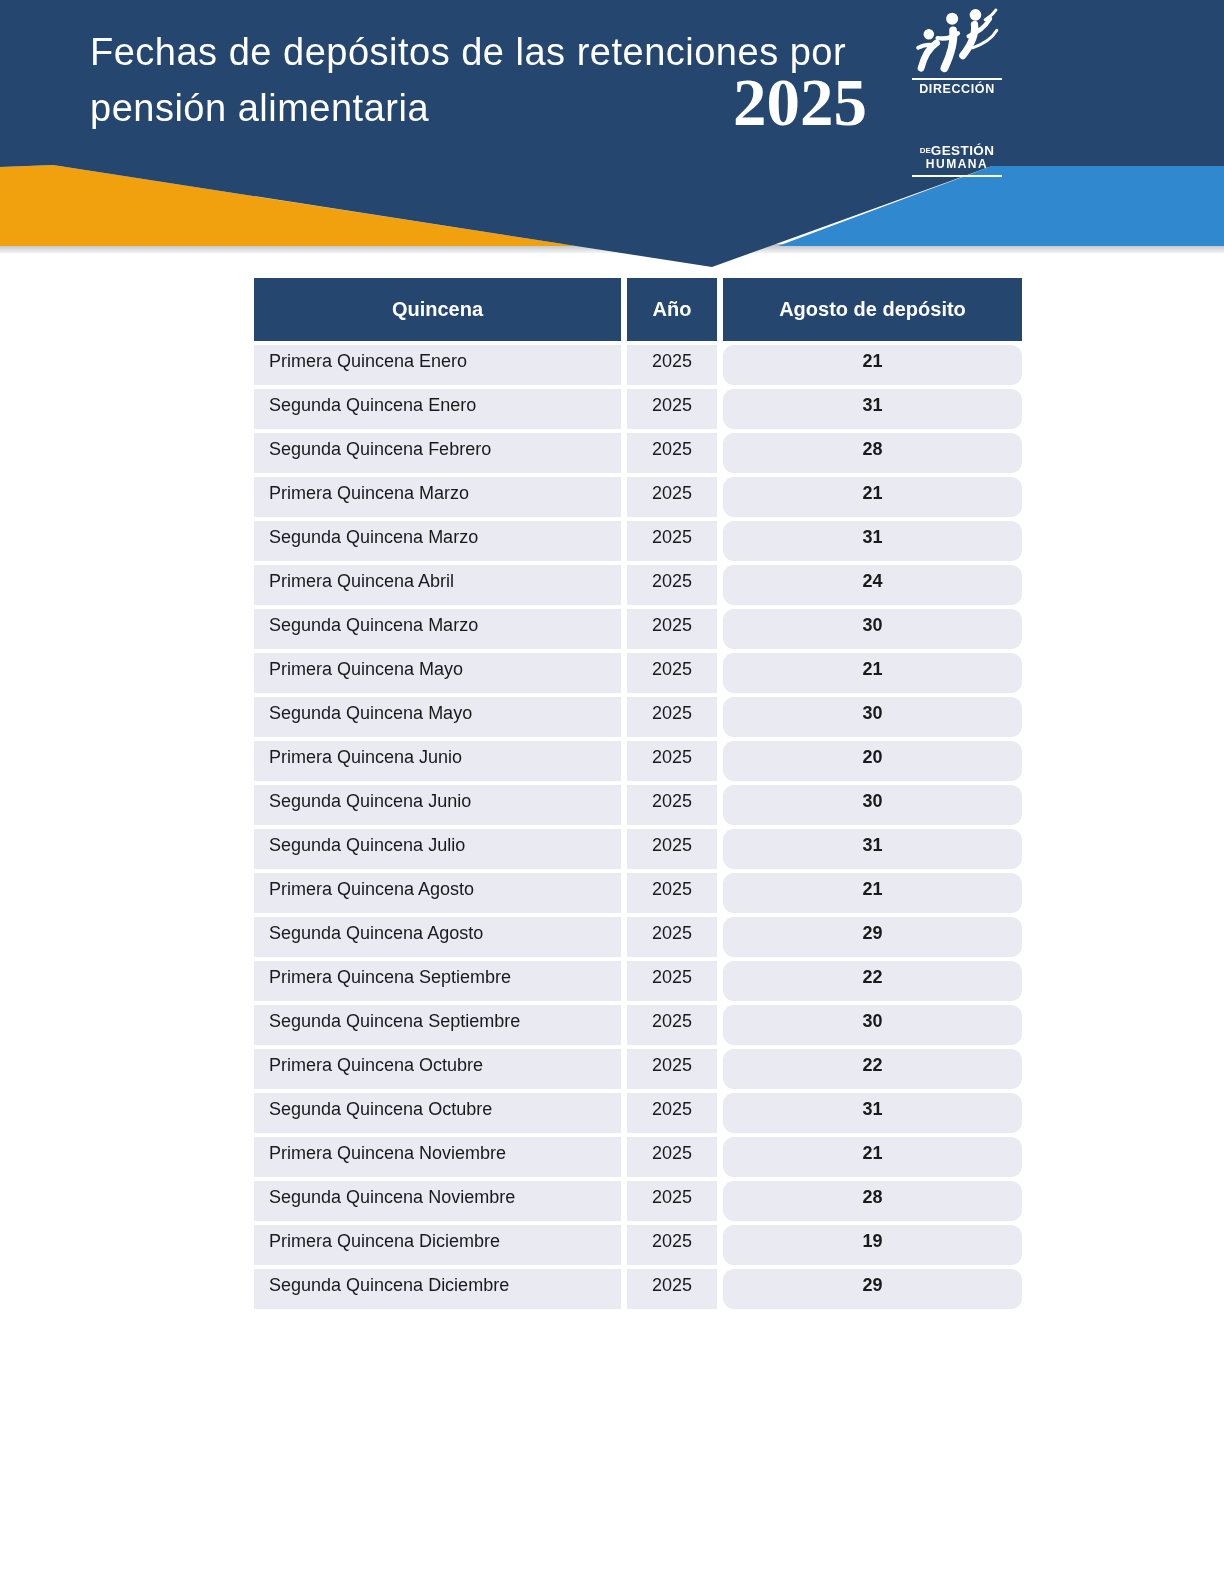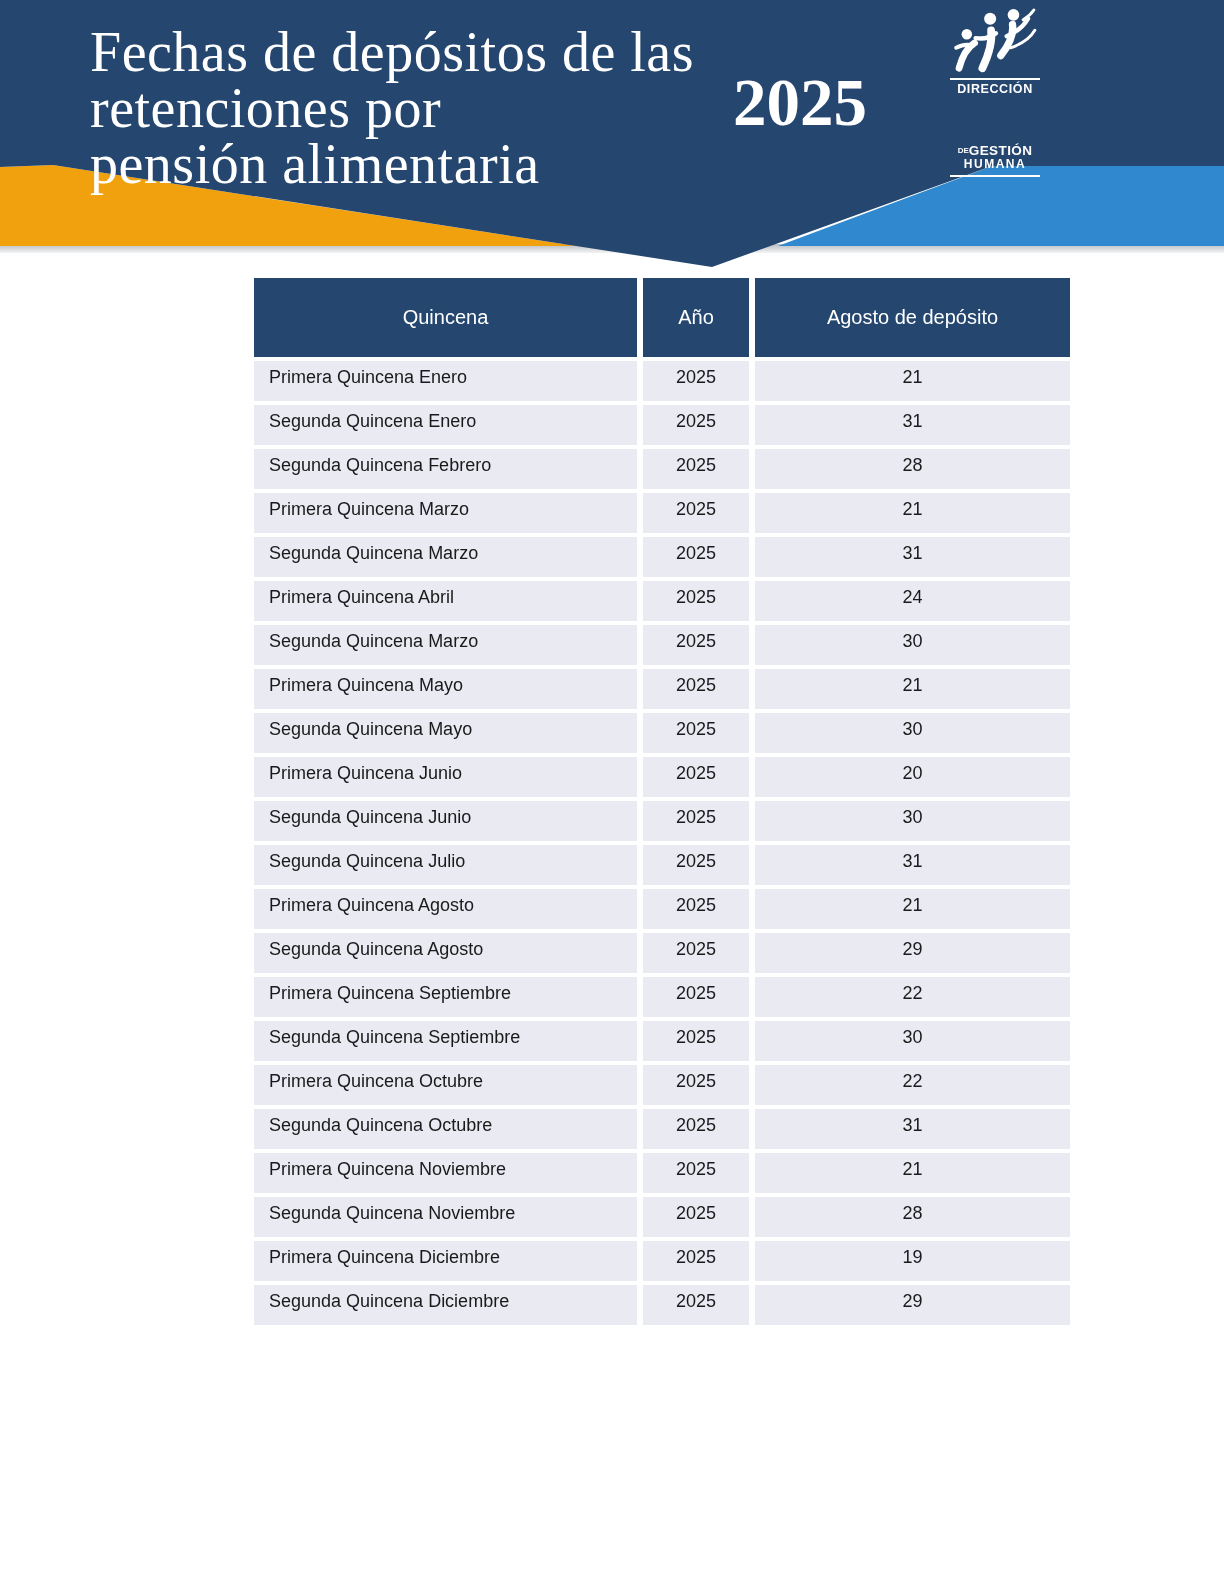--- a/index.html
+++ b/index.html
@@ -15,39 +15,39 @@
     position: absolute;
     left: 0; top: 0;
     width: 1224px; height: 270px;
     display: block;
   }
   .title {
     position: absolute;
     left: 90px; top: 24px;
     width: 830px;
     color: #ffffff;
-    font-family: Liberation Serif, serif;
-    font-size: 56px;
+    font-family: Liberation Sans, sans-serif;
+    font-size: 38px;
     line-height: 56px;
     letter-spacing: 0.5px;
   }
   .year {
     position: absolute;
     left: 700px; top: 70px;
     width: 200px;
     text-align: center;
     color: #ffffff;
     font-family: "Liberation Serif", serif;
     font-size: 67px;
     font-weight: bold;
     line-height: 64px;
   }
   .logo {
     position: absolute;
-    left: 950px; top: 8px;
+    left: 912px; top: 8px;
     width: 90px;
     color: #ffffff;
     text-align: center;
   }
   .logo-mark { display: block; width: 90px; height: 68px; }
   .logo-textblock {
     margin-top: 2px;
     border-top: 2px solid #ffffff;
     border-bottom: 2px solid #ffffff;
     padding: 3px 0 4px 0;
@@ -63,41 +63,41 @@
     position: absolute;
     left: 248px; top: 274px;
     border-collapse: separate;
     border-spacing: 6px 4px;
     table-layout: fixed;
   }
   .deposit-table th {
     background: #25466E;
     color: #ffffff;
     font-size: 20px;
-    font-weight: normal;
+    font-weight: bold;
     height: 45px;
     text-align: center;
     vertical-align: middle;
-    padding: 17px;
+    padding: 9px;
   }
   .deposit-table td {
     background: #E9EAF2;
     color: #1a1a1a;
     font-size: 18px;
     height: 34px;
     vertical-align: top;
     padding: 6px 0 0 0;
     line-height: 21px;
   }
   .col-quincena { width: 349px; }
   .col-ano      { width: 72px; }
   .col-fecha    { width: 281px; }
   td.col-quincena { text-align: left; padding-left: 15px; width: 344px; }
   td.col-ano      { text-align: center; }
-  td.col-fecha    { text-align: center; font-weight: normal; }
+  td.col-fecha    { text-align: center; font-weight: bold; border-radius: 11px; }
 </style>
 </head>
 <body>
 
 <div class="page">
 
   <svg class="header-art" viewBox="0 0 1224 270" preserveAspectRatio="none" aria-hidden="true">
     <defs>
       <linearGradient id="stripGrad" x1="0" y1="0" x2="0" y2="1">
         <stop offset="0" stop-color="#B8BCC1"></stop>

